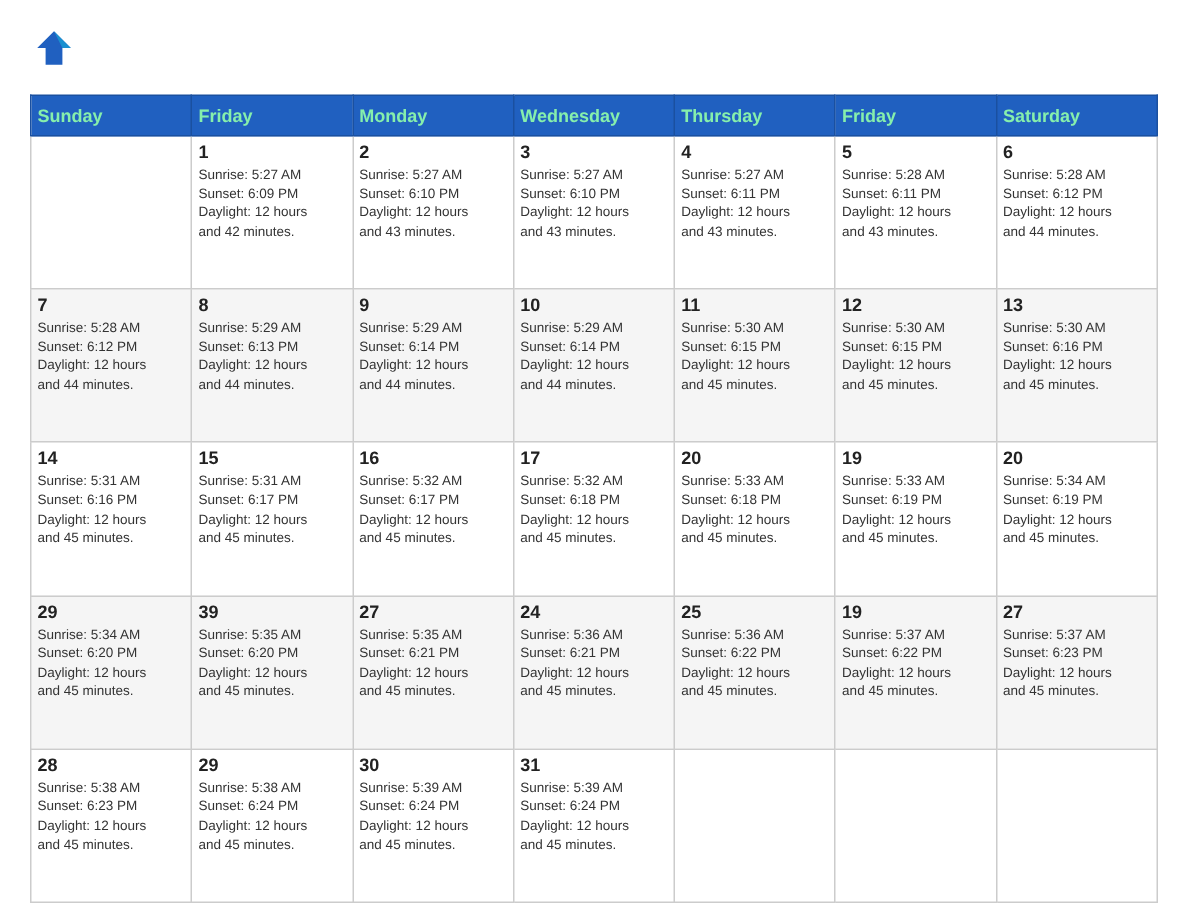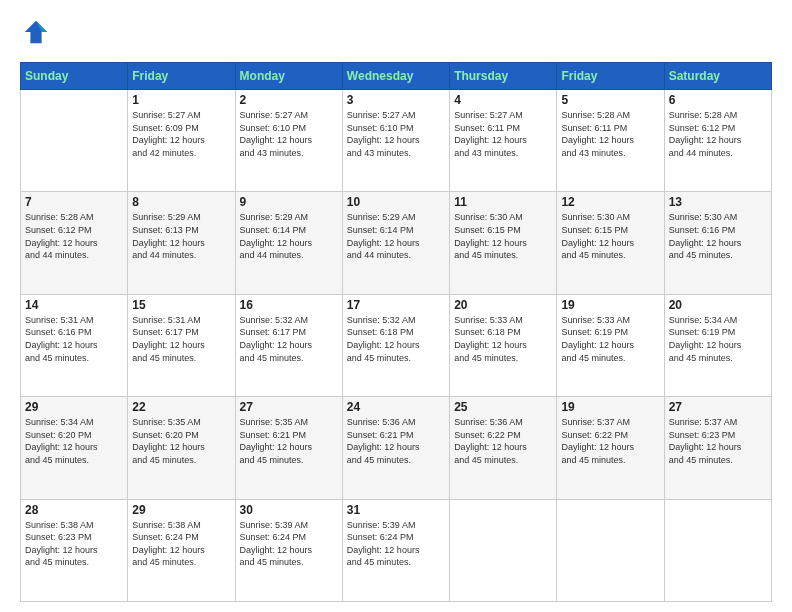--- a/index.html
+++ b/index.html
@@ -287,21 +287,21 @@
         </tr>
         <tr>
           <td>
             <span class="day-number">29</span>
             <div class="day-info" style="white-space: pre-line;">Sunrise: 5:34 AM
 Sunset: 6:20 PM
 Daylight: 12 hours
 and 45 minutes.</div>
           </td>
           <td>
-            <span class="day-number">22</span>
+            <span class="day-number">39</span>
             <div class="day-info" style="white-space: pre-line;">Sunrise: 5:35 AM
 Sunset: 6:20 PM
 Daylight: 12 hours
 and 45 minutes.</div>
           </td>
           <td>
             <span class="day-number">27</span>
             <div class="day-info" style="white-space: pre-line;">Sunrise: 5:35 AM
 Sunset: 6:21 PM
 Daylight: 12 hours

